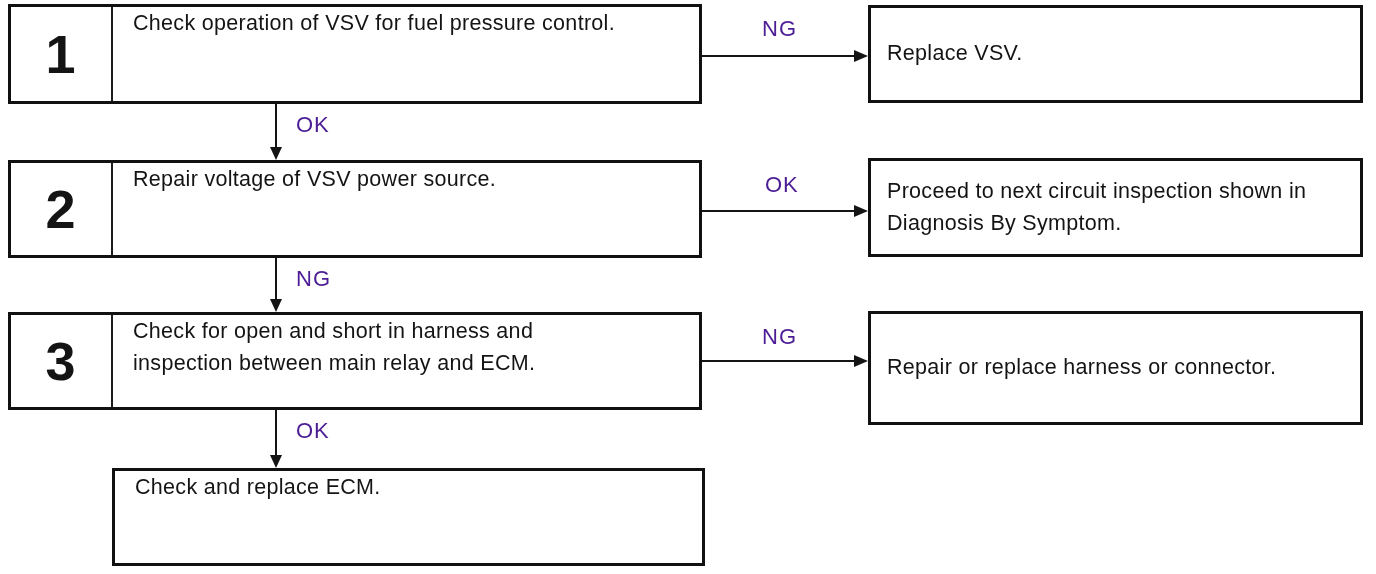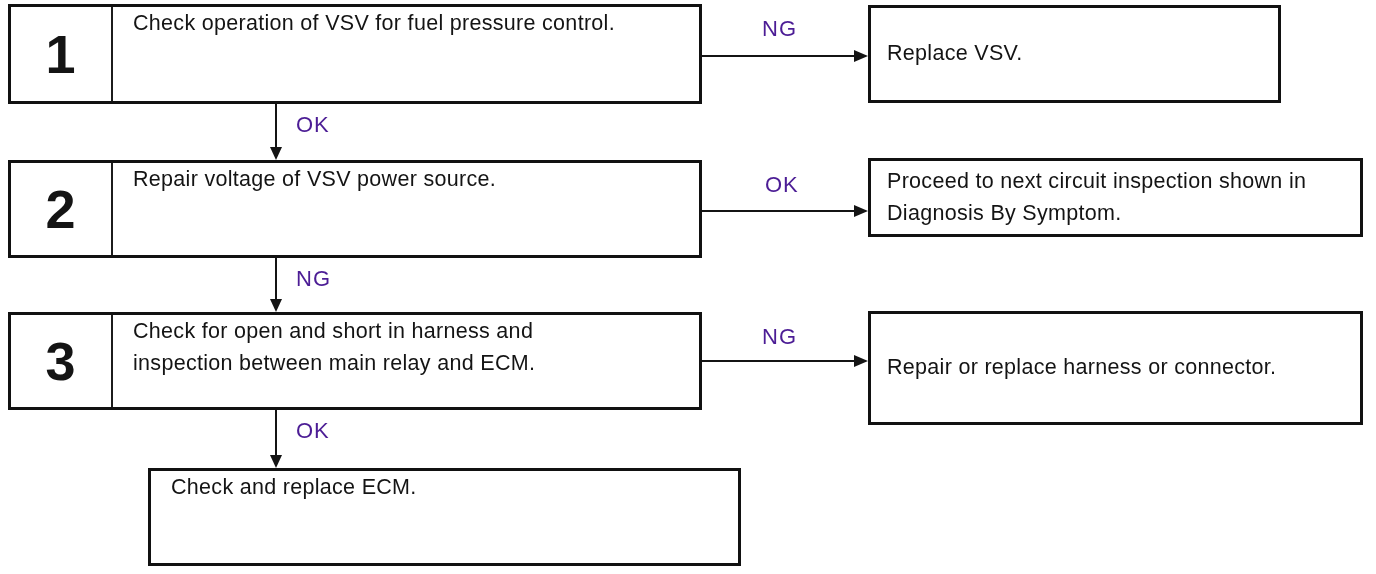--- a/index.html
+++ b/index.html
@@ -34,26 +34,26 @@
     padding-left:20px;padding-right:12px;
     font-size:21.5px;
     line-height:1.5;
     letter-spacing:0.3px;
   }
   .boxtext span{display:block;}
   
   .s1{left:8px;top:4px;width:694px;height:100px;}
   .s2{left:8px;top:160px;width:694px;height:98px;}
   .s3{left:8px;top:312px;width:694px;height:98px;}
-  .s4{left:112px;top:468px;width:593px;height:98px;margin-left:36px;}
+  .s4{left:112px;top:468px;width:593px;height:98px;}
   .s1 .boxtext span{max-width:500px;}
   .s3 .boxtext span{max-width:470px;}
   
-  .r1{left:868px;top:5px;width:413px;height:98px;}
-  .r2{left:868px;top:158px;width:495px;height:79px;}
+  .r1{left:868px;top:5px;width:495px;height:98px;}
+  .r2{left:868px;top:158px;width:495px;height:99px;}
   .r3{left:868px;top:311px;width:495px;height:114px;}
   .rtext{
     flex:1;display:flex;align-items:center;
     padding-left:16px;padding-right:10px;
     font-size:21.5px;line-height:1.45;letter-spacing:0.3px;
   }
   .r2 .rtext span{max-width:470px;}
   
   .vline{position:absolute;width:2px;background:#141414;}
   .hline{position:absolute;height:2px;background:#141414;}

